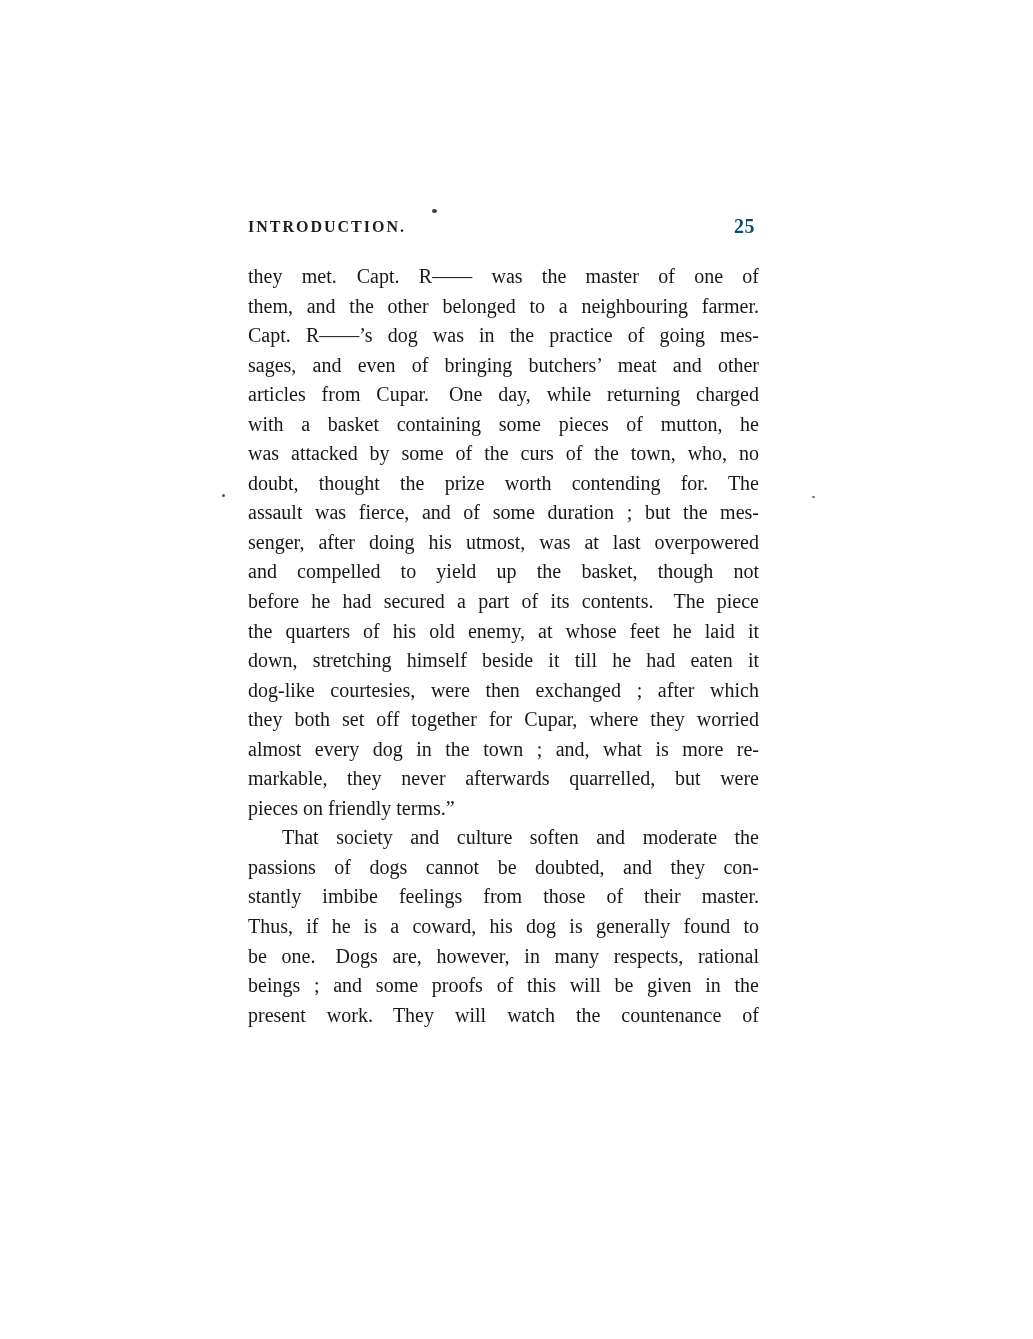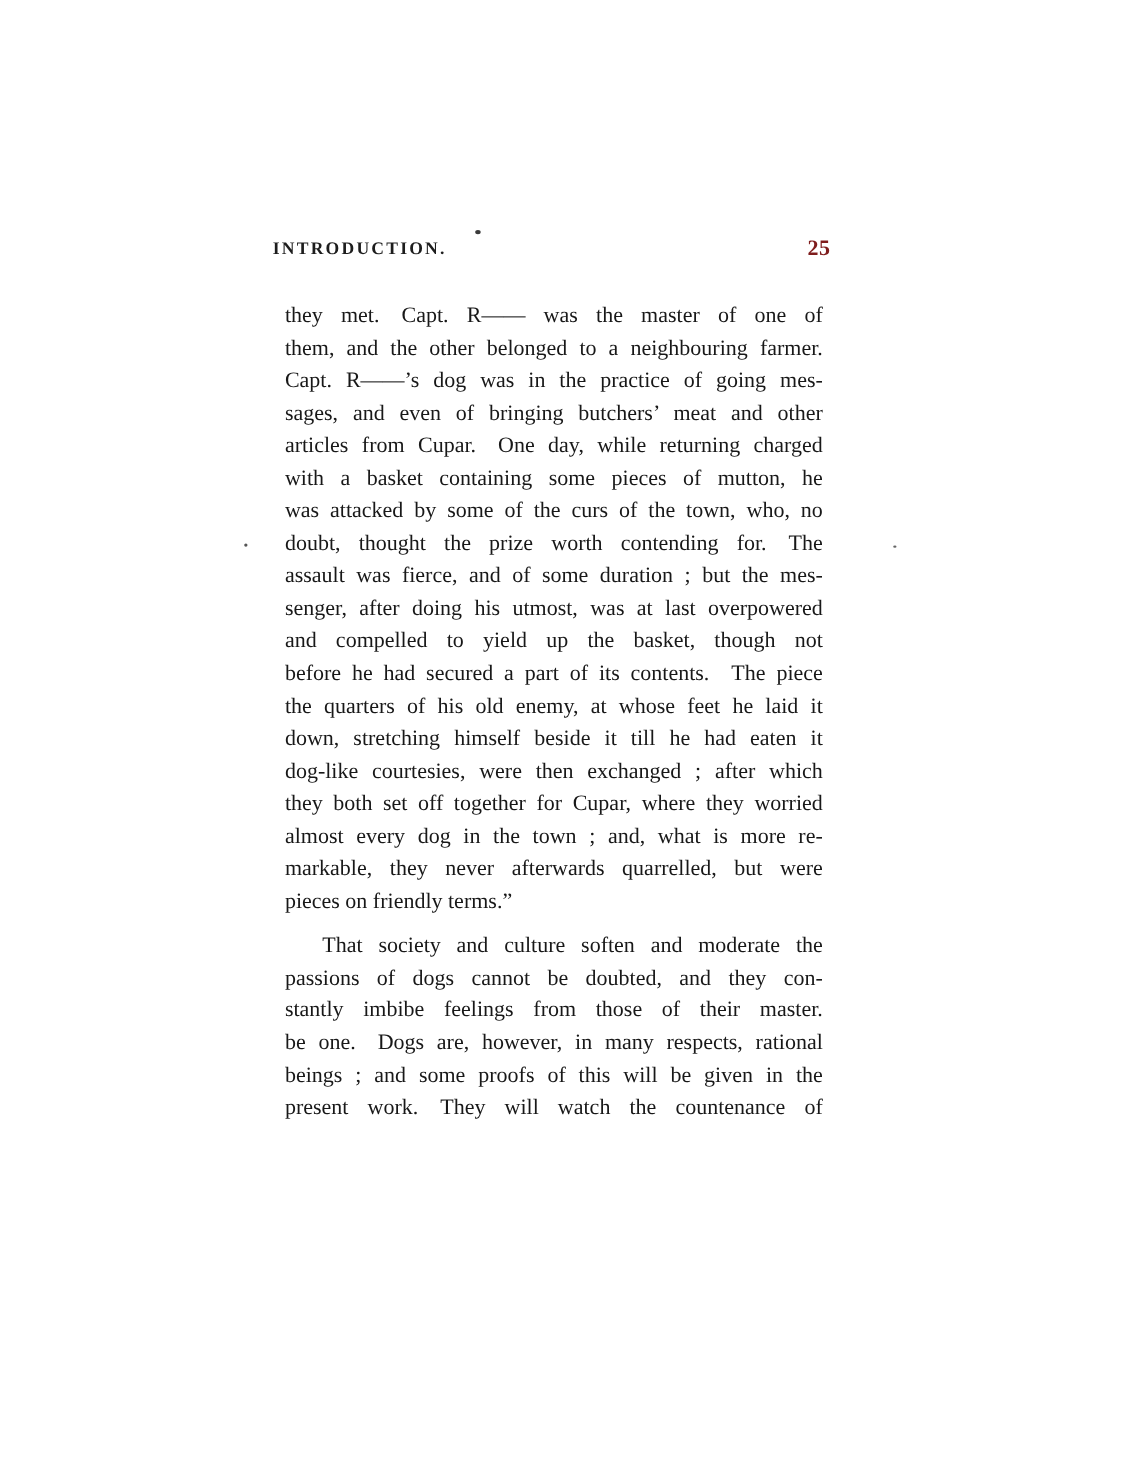--- a/index.html
+++ b/index.html
@@ -31,32 +31,32 @@
     letter-spacing: 2px;
     color: #1d1d1d;
   }
   .page-number {
     position: absolute;
     right: 4px;
     top: -3px;
     font-size: 20px;
     font-weight: 600;
     letter-spacing: 0.5px;
-    color: #7f1d1d;
+    color: #0c4a6e;
   }
   .text-body {
     position: absolute;
     top: 262px;
     left: 248px;
     width: 511px;
     font-size: 20px;
     line-height: 29.55px;
     color: #181818;
   }
-  .paragraph { margin: 11px; }
+  .paragraph { margin: 0; }
   .line {
     text-align: justify;
     text-align-last: justify;
     white-space: normal;
     height: 29.55px;
     overflow: visible;
   }
   .line.last-line-left {
     text-align-last: left;
   }
@@ -106,19 +106,20 @@
         <div class="line">dog-like courtesies, were then exchanged ; after which</div>
         <div class="line">they both set off together for Cupar, where they worried</div>
         <div class="line">almost every dog in the town ; and, what is more re-</div>
         <div class="line">markable, they never afterwards quarrelled, but were</div>
         <div class="line last-line-left">pieces on friendly terms.”</div>
       </div>
       <div class="paragraph">
         <div class="line indent">That society and culture soften and moderate the</div>
         <div class="line">passions of dogs cannot be doubted, and they con-</div>
         <div class="line">stantly imbibe feelings from those of their master.</div>
+        <div class="line">Thus, if he is a coward, his dog is generally found to</div>
         <div class="line">be one. Dogs are, however, in many respects, rational</div>
         <div class="line">beings ; and some proofs of this will be given in the</div>
         <div class="line">present work. They will watch the countenance of</div>
       </div>
     </div>
 
 </div>
 
 </body></html>

